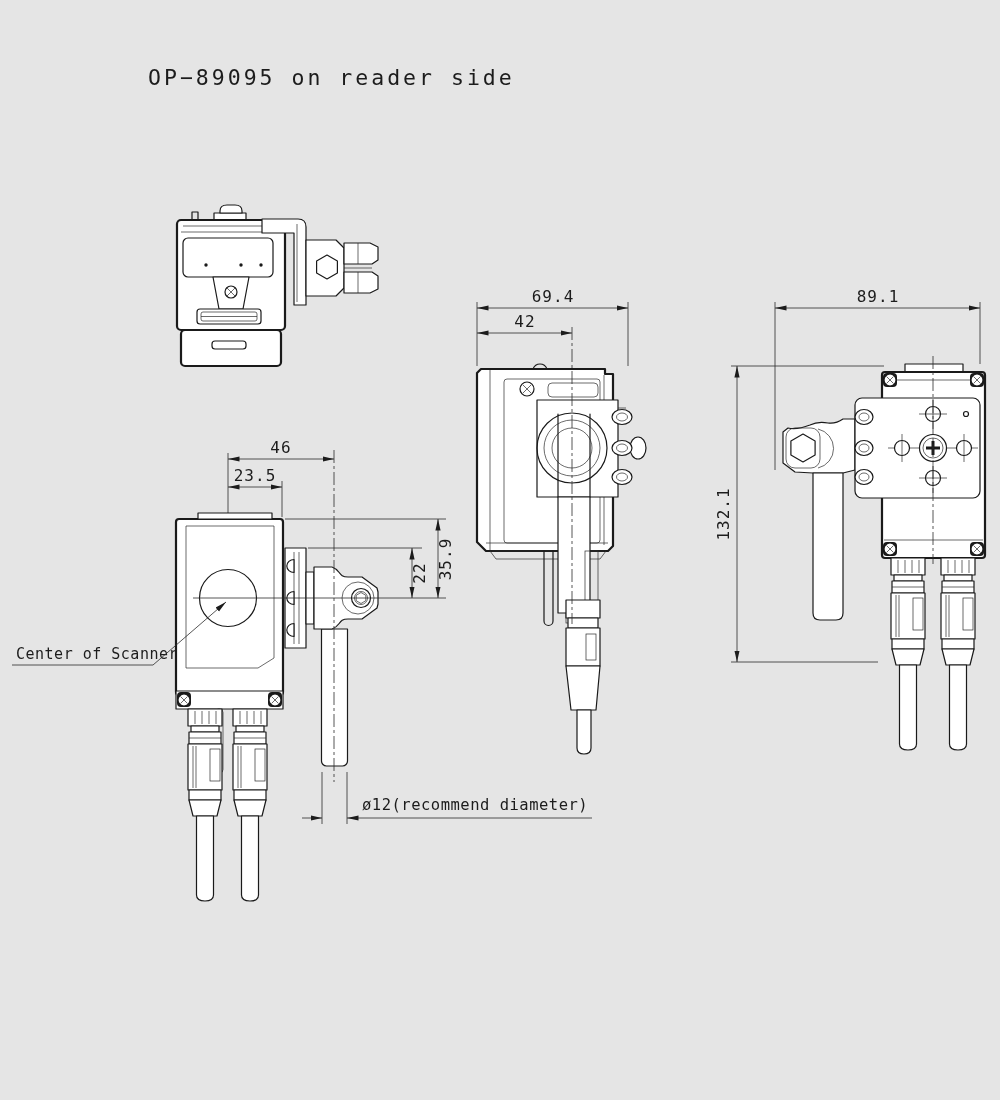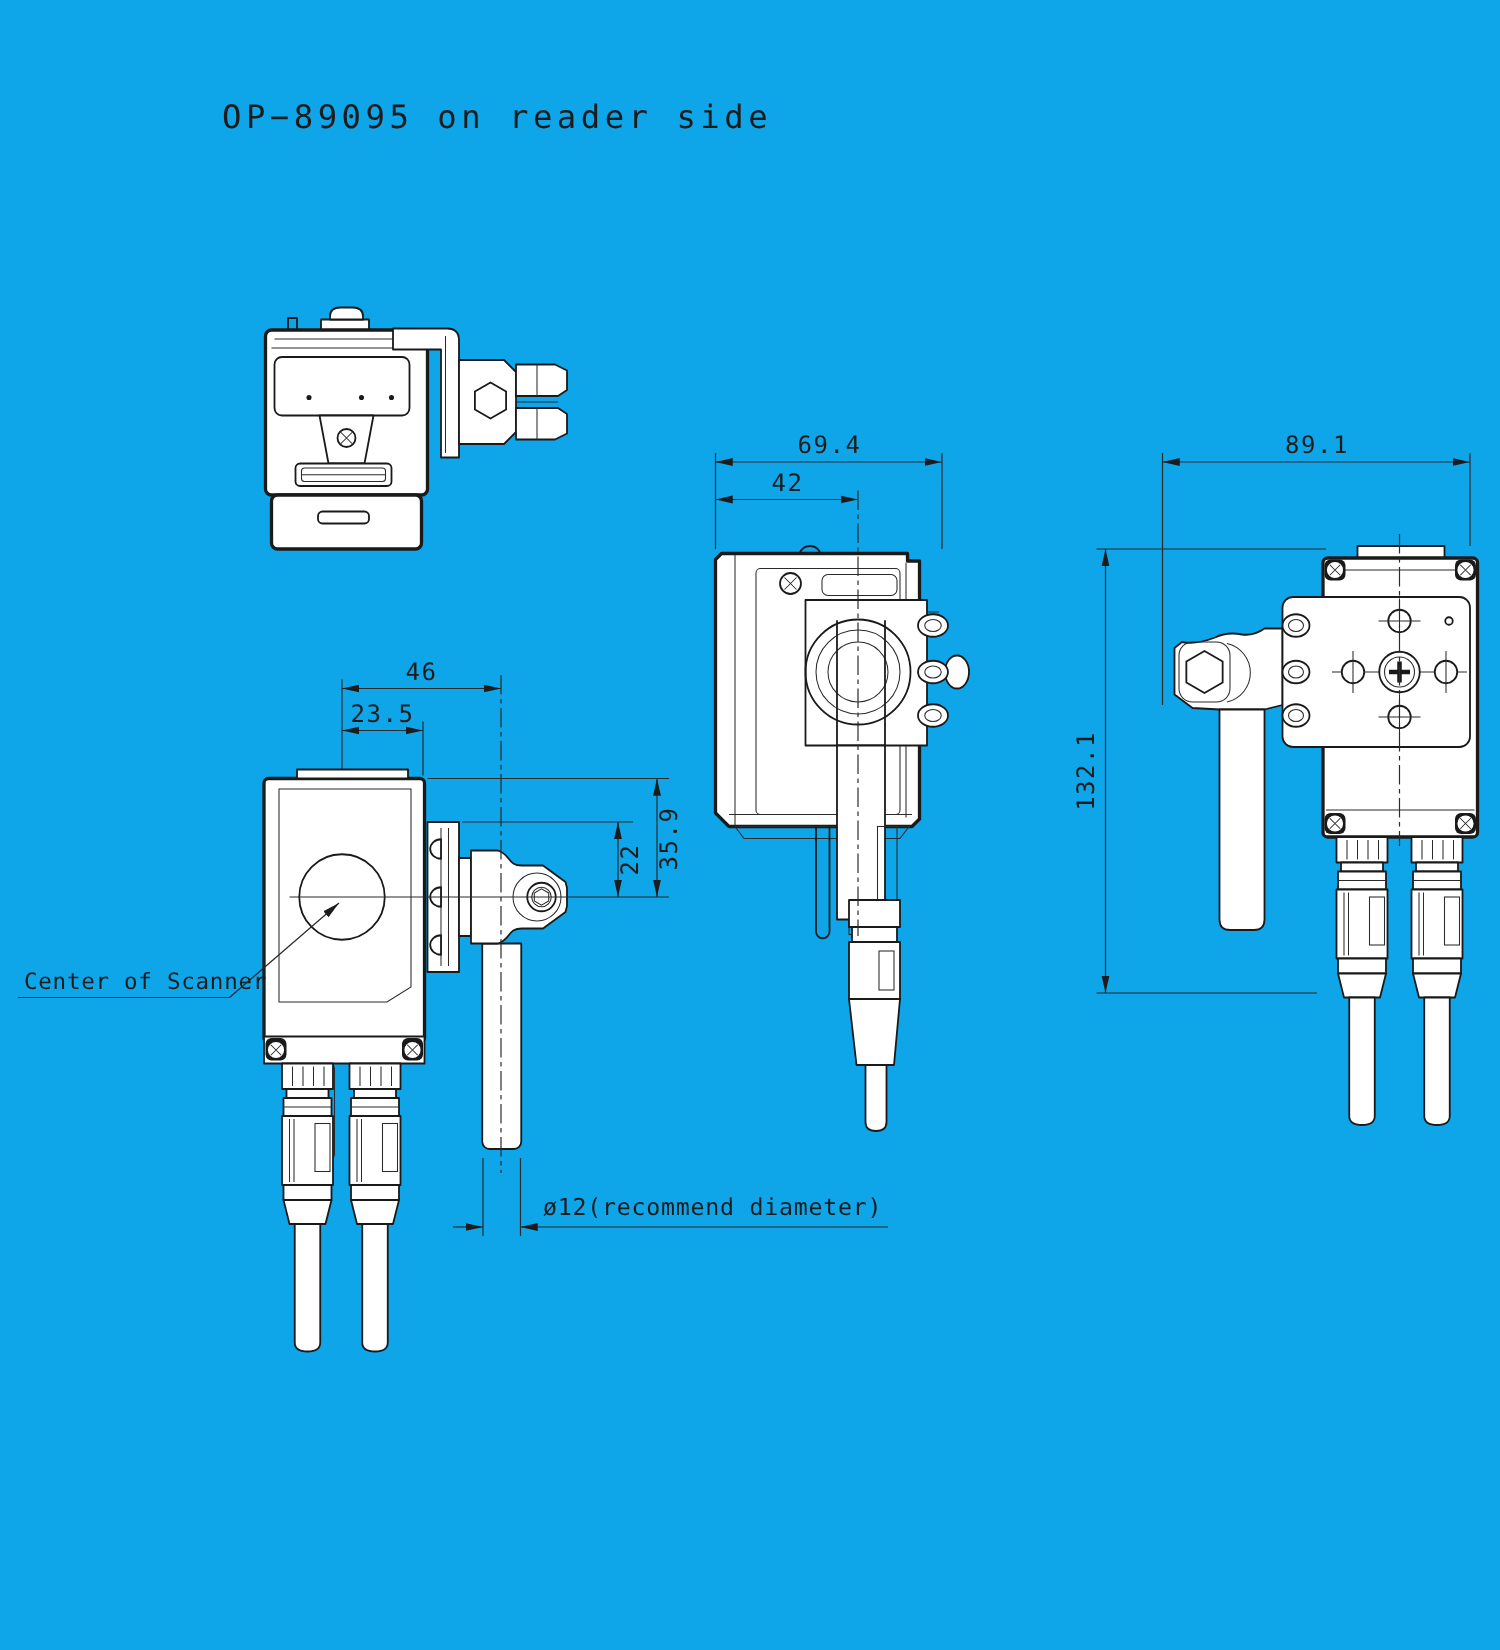--- a/index.html
+++ b/index.html
@@ -1,16 +1,16 @@
 <!DOCTYPE html>
 <html><head>
 <meta charset="utf-8">
 <style>
   html,body{margin:0;padding:0;background:#fff;}
-  .page{position:relative;width:1000px;height:1100px;background:#0ea5e9;overflow:hidden;}
+  .page{position:relative;width:1000px;height:1100px;background:#e5e5e5;overflow:hidden;}
   svg{position:absolute;left:0;top:0;}
   .s1f{stroke:#1a1a1a;stroke-width:2.2;fill:#fff;stroke-linejoin:round;stroke-linecap:round;}
   .s2 {stroke:#1a1a1a;stroke-width:1.2;fill:none;stroke-linejoin:round;stroke-linecap:round;}
   .s2f{stroke:#1a1a1a;stroke-width:1.2;fill:#fff;stroke-linejoin:round;stroke-linecap:round;}
   .s3 {stroke:#2b2b2b;stroke-width:0.7;fill:none;}
   .dim{stroke:#2b2b2b;stroke-width:0.8;fill:none;}
   .cl {stroke:#2b2b2b;stroke-width:0.8;fill:none;stroke-dasharray:13 3 3 3;}
   .dk {fill:#1a1a1a;stroke:none;}
   text.t{font-family:"DejaVu Sans Mono","Liberation Mono",monospace;fill:#1c1c1c;}
 </style>

